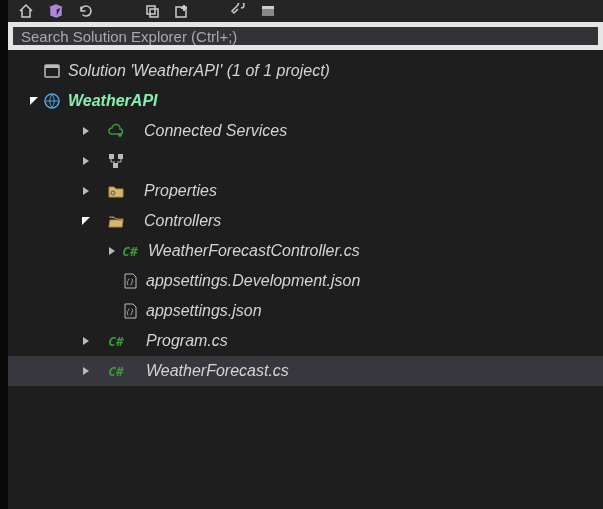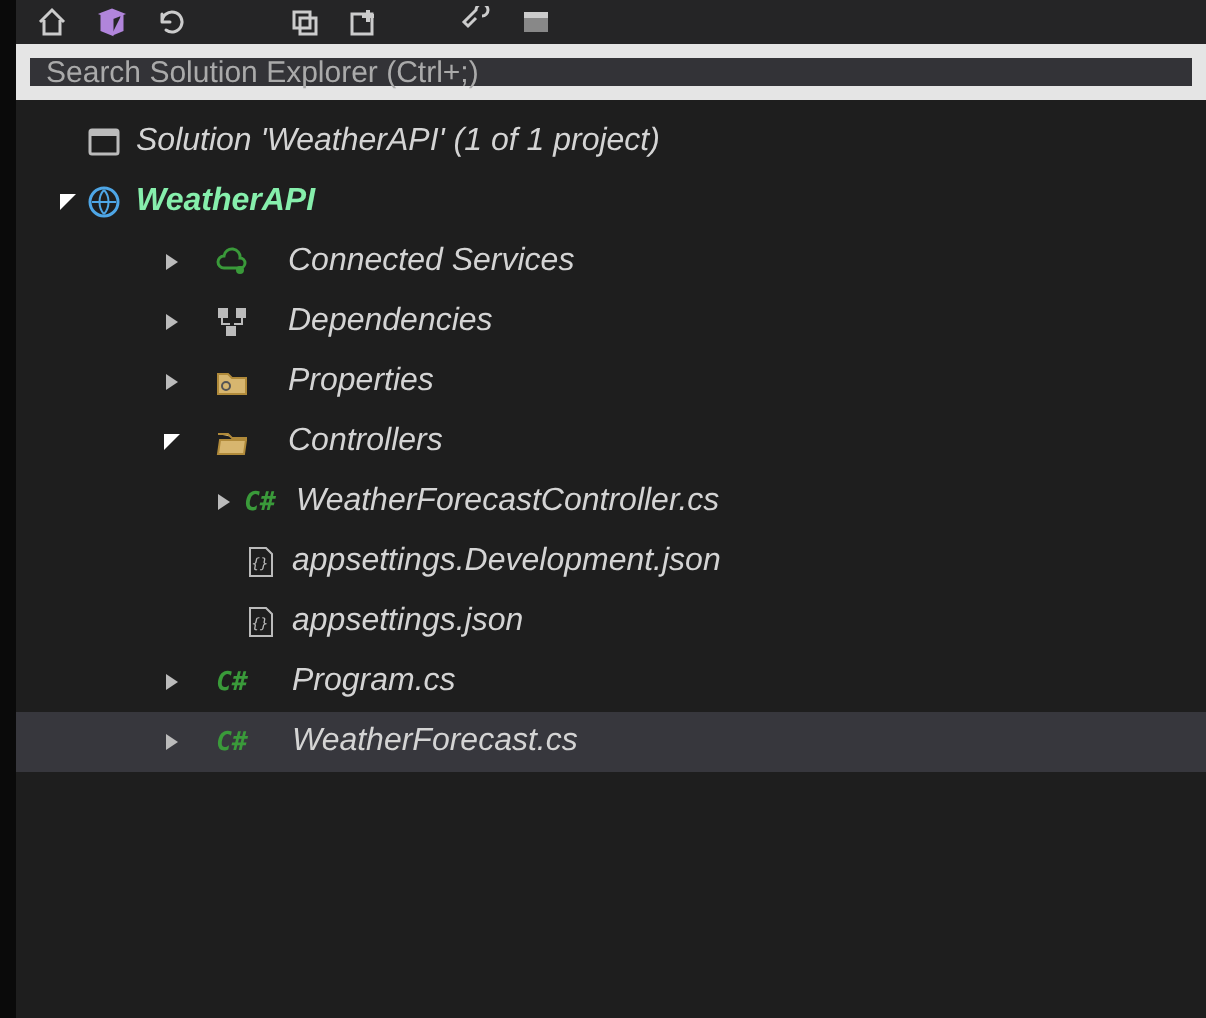--- a/index.html
+++ b/index.html
@@ -24,21 +24,21 @@
   }
   .toolbar-btn {
     width: 24px; height: 20px;
     display: flex; align-items: center; justify-content: center;
     color: #bbb;
   }
   .toolbar svg { width: 16px; height: 16px; stroke: #ccc; fill: none; stroke-width:1.5; }
   .toolbar .purple svg { stroke: #b185db; }
   .search-bar {
     background: #333337;
-    border: 7px solid #e5e5e5;
+    border: 5px solid #e5e5e5;
     height: 28px;
     display: flex;
     align-items: center;
     padding: 0 8px;
     color: #aaa;
     font-size: 15px;
   }
   .tree {
     padding: 6px 0 0 0;
     background: #1e1e1e;
@@ -186,21 +186,20 @@
         </svg>
       </span>
     <span class="icon">
       <svg viewBox="0 0 18 18">
           <rect x="2" y="2" width="5" height="5" fill="#bbb"></rect>
           <rect x="11" y="2" width="5" height="5" fill="#bbb"></rect>
           <rect x="6" y="11" width="5" height="5" fill="#bbb"></rect>
           <path d="M4 7 V10 H8 M14 7 V10 H10" stroke="#bbb" fill="none"></path>
         </svg>
     </span>
-    <span class="label">Dependencies</span>
   </div>
 
   <div class="row indent-3">
     <span class="arrow">
         <svg viewBox="0 0 10 10">
           <path d="M2 1 L8 5 L2 9 Z" fill="#bbb"></path>
         </svg>
       </span>
     <span class="icon">
       <svg viewBox="0 0 18 18">

